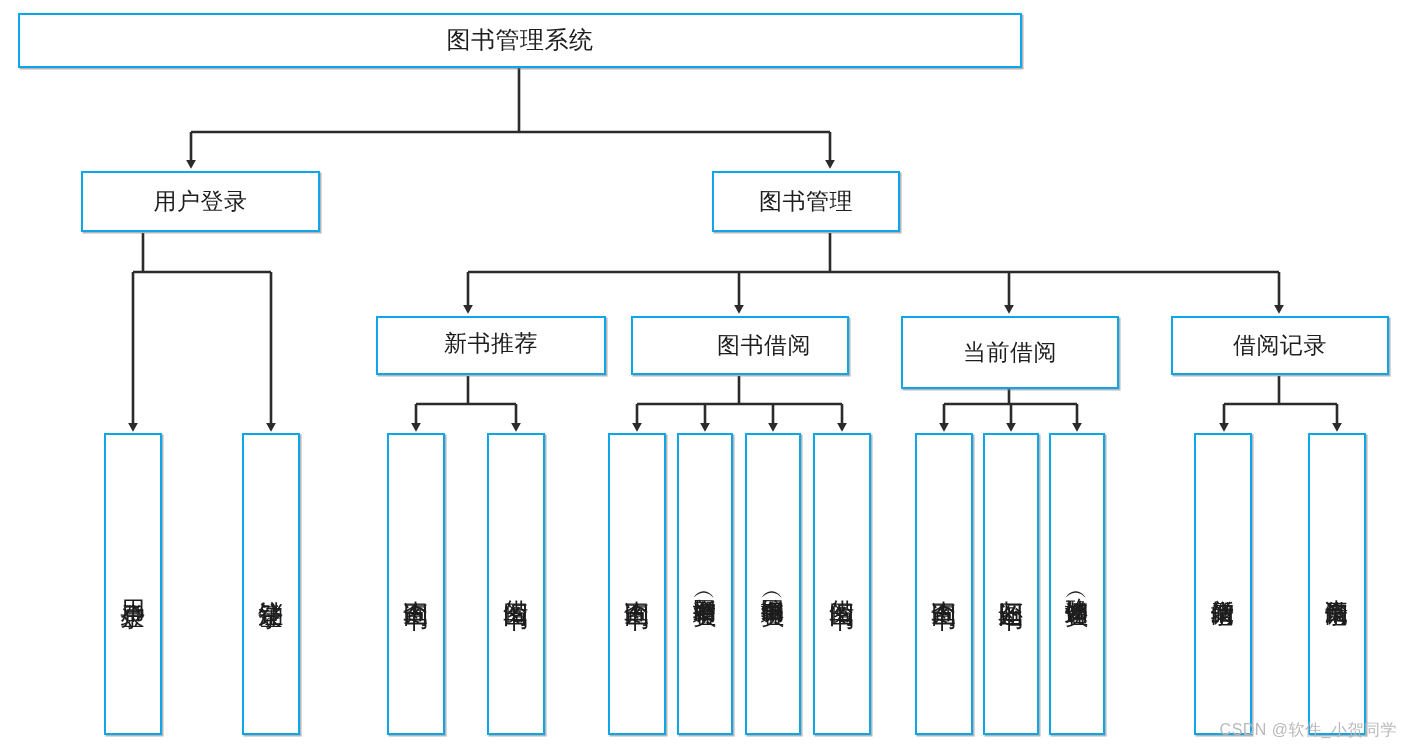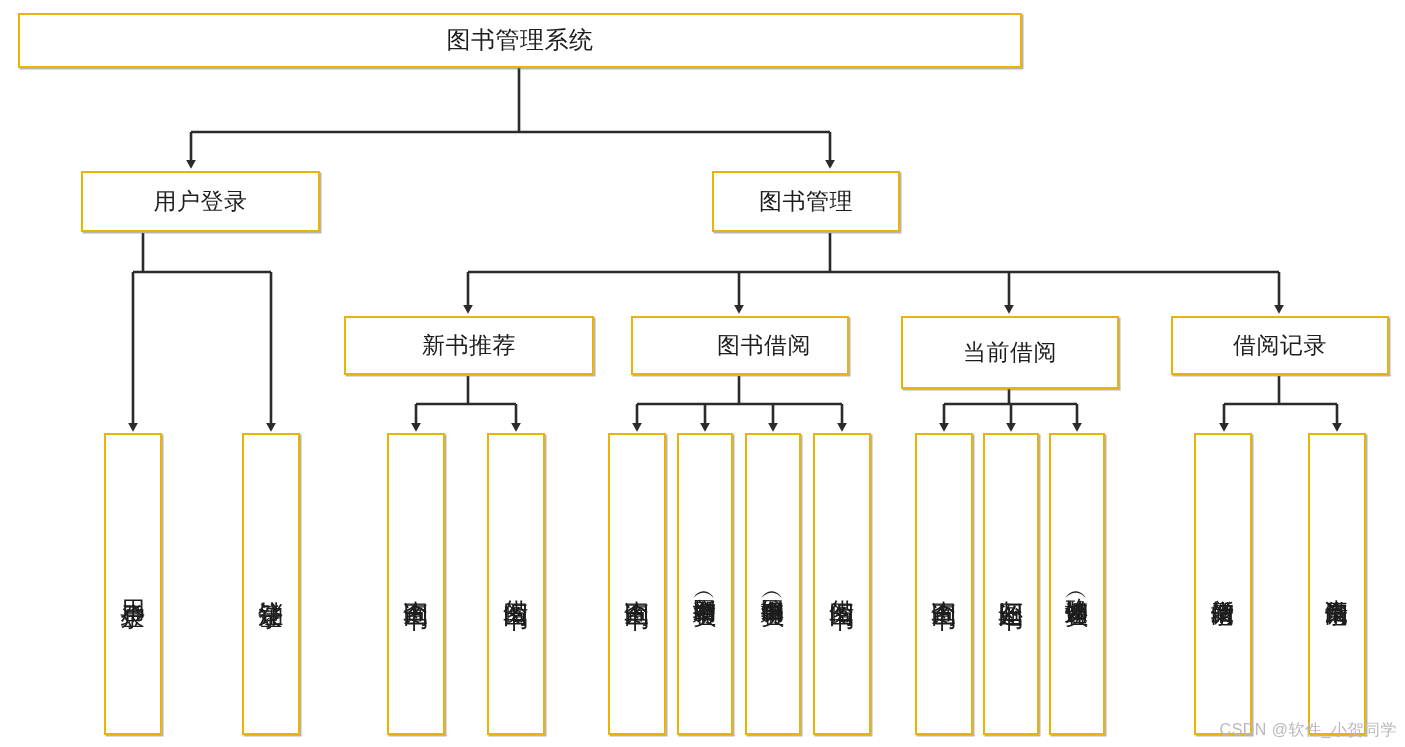--- a/index.html
+++ b/index.html
@@ -22,21 +22,21 @@
     left: 0;
     top: 0;
     width: 1405px;
     height: 747px;
     pointer-events: none;
   }
   .node {
     position: absolute;
     box-sizing: border-box;
     background: #ffffff;
-    border: 2px solid #eab308;
+    border: 2px solid #0ea5e9;
     box-shadow: 1.5px 1.5px 0 rgba(120,120,120,0.55);
   }
   .node .label {
     display: block;
     color: #1d1d1d;
   }
   
   .node.horiz {
     display: flex;
     align-items: center;
@@ -136,21 +136,21 @@
     <span class="label">图书管理系统</span>
   </div>
 
   <div class="node horiz" style="left:81px; top:171px; width:239px; height:61px;">
     <span class="label">用户登录</span>
   </div>
   <div class="node horiz" style="left:712px; top:171px; width:188px; height:61px;">
     <span class="label">图书管理</span>
   </div>
 
-  <div class="node horiz" style="left:344px; top:316px; width:250px; height:59px;">
+  <div class="node horiz" style="left:376px; top:316px; width:230px; height:59px;font-family:Liberation Mono, monospace;">
     <span class="label">新书推荐</span>
   </div>
   <div class="node horiz" style="left:631px; top:316px; width:218px; height:59px;padding-left:48px;">
     <span class="label">图书借阅</span>
   </div>
   <div class="node horiz" style="left:901px; top:316px; width:218px; height:73px;">
     <span class="label">当前借阅</span>
   </div>
   <div class="node horiz" style="left:1171px; top:316px; width:218px; height:59px;">
     <span class="label">借阅记录</span>

